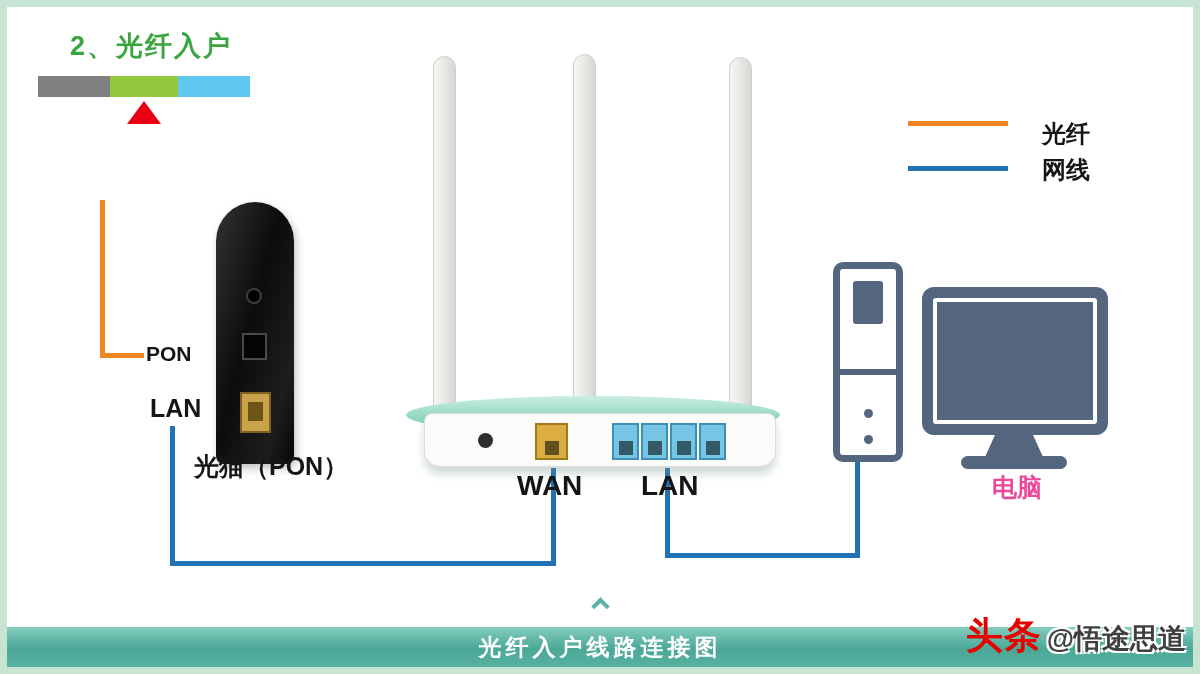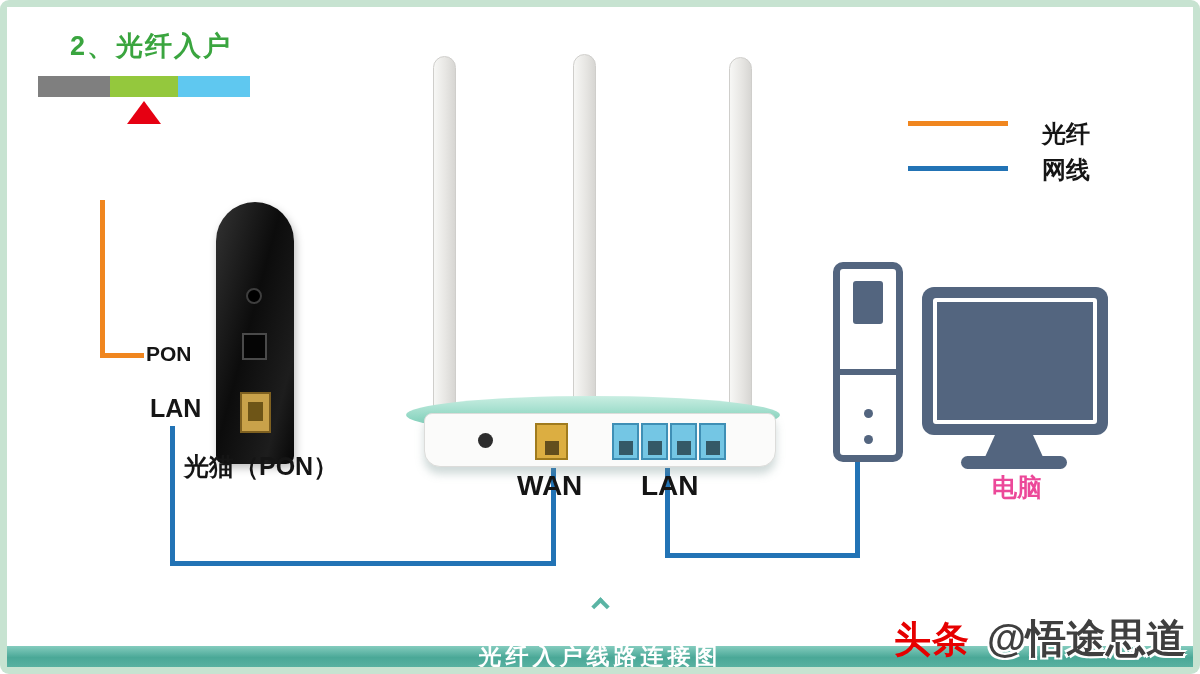--- a/index.html
+++ b/index.html
@@ -1,17 +1,17 @@
 <!DOCTYPE html>
 <html><head>
 <meta charset="utf-8">
 <style>
   * { margin:0; padding:0; box-sizing:border-box; }
   html,body { width:1200px; height:674px; font-family:"Liberation Sans", sans-serif; background:#fff; }
-  .canvas { position:relative; width:1200px; height:674px; background:#ffffff; overflow:hidden;border-radius:9px; }
+  .canvas { position:relative; width:1200px; height:674px; background:#ffffff; overflow:hidden; }
   .abs { position:absolute; }
 
   
   .frame { position:absolute; inset:0; border:7px solid #c7e3d1; pointer-events:none; z-index:50; }
 
   
   .step-title { left:70px; top:28px; color:#3aa53f; font-size:27px; font-weight:600; letter-spacing:2px; }
   .progress { left:38px; top:76px; width:212px; height:21px; display:flex; }
   .progress .seg { height:100%; }
   .seg-gray  { width:72px; background:#7f7f7f; }
@@ -23,21 +23,21 @@
 
   
   .incoming-fiber-label { left:78px; top:166px; font-size:25px; font-weight:600; color:#151515; letter-spacing:1px; }
   .fiber { background:#f0861f; position:absolute; }
   .fiber-v { left:100px; top:200px; width:5px; height:158px; }
   .fiber-h { left:100px; top:353px; width:44px; height:5px; }
 
   
   .pon-label { left:146px; top:342px; font-size:21px; font-weight:700; color:#151515; }
   .modem-lan-label { left:150px; top:394px; font-size:25px; font-weight:700; color:#151515; }
-  .modem-name { left:184px; top:450px; font-size:25px; font-weight:700; color:#151515; }
+  .modem-name { left:194px; top:450px; font-size:25px; font-weight:700; color:#151515; }
 
   
   .modem { left:216px; top:202px; width:78px; height:262px;
            background:linear-gradient(105deg,#333 0%, #0c0c0c 45%, #1d1d1d 80%, #060606 100%);
            border-radius:39px 39px 8px 8px; box-shadow:2px 4px 8px rgba(0,0,0,.25); }
   .modem-btn { left:30px; top:86px; width:16px; height:16px; border-radius:50%;
                background:#000; border:2px solid #3e3e3e; }
   .modem-port-sq { left:26px; top:131px; width:25px; height:27px; background:#050505; border:2px solid #4a4a4a; }
   .modem-port-gold { left:24px; top:190px; width:31px; height:41px; background:#c9a24a; border:2px solid #7e6020; }
   .modem-port-gold-inner { position:absolute; left:6px; top:8px; width:15px; height:19px; background:#6e5517; }
@@ -92,28 +92,28 @@
   .legend-line { width:100px; height:5px; position:absolute; }
   .legend-fiber-line { left:908px; top:121px; background:#f0861f; }
   .legend-eth-line   { left:908px; top:166px; background:#2273b5; }
   .legend-label { font-size:24px; font-weight:600; color:#151515; }
   .legend-fiber-label { left:1042px; top:109px;margin-top:9px; }
   .legend-eth-label   { left:1042px; top:154px; }
 
   
   .chevron { left:594px; top:600px; width:13px; height:13px;
              border-left:4px solid #5ab4a4; border-top:4px solid #5ab4a4; transform:rotate(45deg); }
-  .banner { left:7px; right:7px; bottom:7px; height:21px;
+  .banner { left:7px; right:7px; bottom:7px; height:40px;
             background:linear-gradient(180deg,#84ccbe 0%, #4aa897 55%, #58b1a1 100%);
             display:flex; align-items:center; justify-content:center; z-index:10; }
   .banner-title { color:#ffffff; font-size:23px; font-weight:700; letter-spacing:4px; }
 
-  .watermark { right:14px; top:611px; display:flex; align-items:baseline; gap:17px; z-index:60; }
+  .watermark { right:14px; top:611px; display:flex; align-items:baseline; gap:5px; z-index:60; }
   .wm-brand  { color:#e60000; font-size:37px; font-weight:900; letter-spacing:1px; }
-  .wm-handle { color:#3f3f3f; font-size:40px; font-weight:800;
+  .wm-handle { color:#3f3f3f; font-size:28px; font-weight:800;
                text-shadow:-2px -2px 0 #fff, 2px -2px 0 #fff, -2px 2px 0 #fff, 2px 2px 0 #fff; }
 </style>
 </head>
 <body>
 
 <div class="canvas">
 
   <div class="abs step-title">2、光纤入户</div>
   <div class="abs progress">
     <div class="seg seg-gray"></div>

